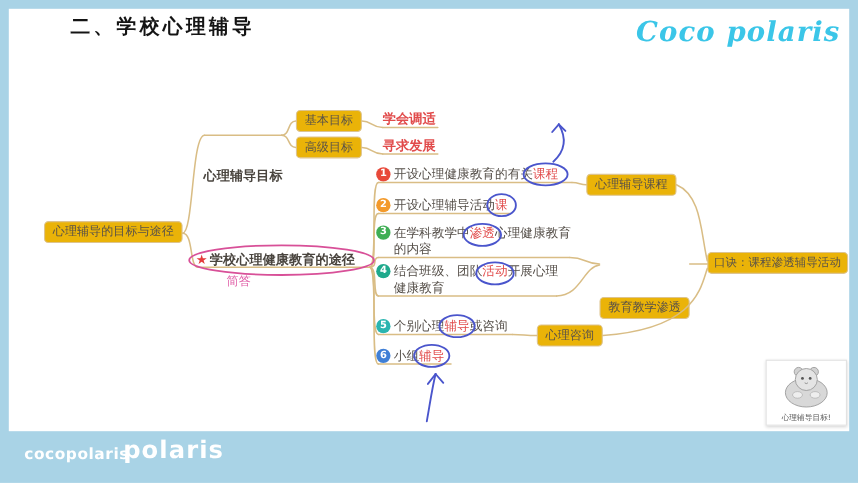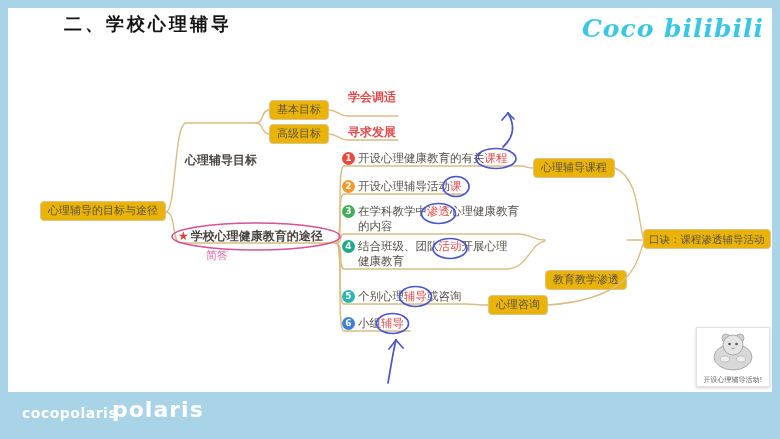--- a/index.html
+++ b/index.html
@@ -29,27 +29,27 @@
             border:1px solid #e2e2e2; box-shadow:0 1px 3px rgba(0,0,0,0.18); text-align:center; }
   .mascot-caption { position:absolute; bottom:2px; width:100%; font-size:7px; line-height:8px; color:#555; }
 </style>
 </head>
 <body>
 
 <div class="stage">
   <div class="canvas"></div>
 
   <div class="title">二、学校心理辅导</div>
-  <div class="watermark">Coco bilibili</div>
+  <div class="watermark">Coco polaris</div>
 
   <div class="box" style="left:40px; top:201px;">心理辅导的目标与途径</div>
 
   <div class="branch" style="left:185px; top:109px;margin-top:44px;">心理辅导目标</div>
   <div class="box" style="left:269px; top:100px;">基本目标</div>
-  <div class="leaf-red" style="left:348px; top:90px;">学会调适</div>
+  <div class="leaf-red" style="left:348px; top:101px;">学会调适</div>
   <div class="box" style="left:269px; top:124px;">高级目标</div>
   <div class="leaf-red" style="left:348px; top:125px;">寻求发展</div>
 
   <div class="branch" style="left:178px; top:229px;">
     <span class="star">★</span><span>学校心理健康教育的途径</span>
   </div>
   <div class="note" style="left:206px; top:248px;">简答</div>
 
   <div class="item" style="left:342px; top:151px;">
     <span class="num" style="background: rgb(232, 73, 58);">1</span>
@@ -156,18 +156,18 @@
       <circle cx="23" cy="8" r="4" fill="#d2d2d2" stroke="#9a9a9a" stroke-width="0.8"></circle>
       <circle cx="37" cy="8" r="4" fill="#d2d2d2" stroke="#9a9a9a" stroke-width="0.8"></circle>
       <ellipse cx="30" cy="27" rx="19" ry="13" fill="#d8d8d8" stroke="#9a9a9a" stroke-width="0.8"></ellipse>
       <circle cx="30" cy="15" r="10" fill="#e4e4e4" stroke="#9a9a9a" stroke-width="0.8"></circle>
       <circle cx="26.5" cy="14" r="1.3" fill="#555"></circle>
       <circle cx="33.5" cy="14" r="1.3" fill="#555"></circle>
       <path d="M28.5,18 Q30,19.5 31.5,18" stroke="#888" stroke-width="0.8" fill="none"></path>
       <ellipse cx="22" cy="29" rx="4.5" ry="3" fill="#eeeeee" stroke="#aaa" stroke-width="0.6"></ellipse>
       <ellipse cx="38" cy="29" rx="4.5" ry="3" fill="#eeeeee" stroke="#aaa" stroke-width="0.6"></ellipse>
     </svg>
-    <div class="mascot-caption">开设心理辅导活动!</div>
+    <div class="mascot-caption">心理辅导目标!</div>
   </div>
 
   <div class="footer-brand">cocopolaris</div>
   <div class="footer-bili">polaris</div>
 </div>
 
 </body></html>

